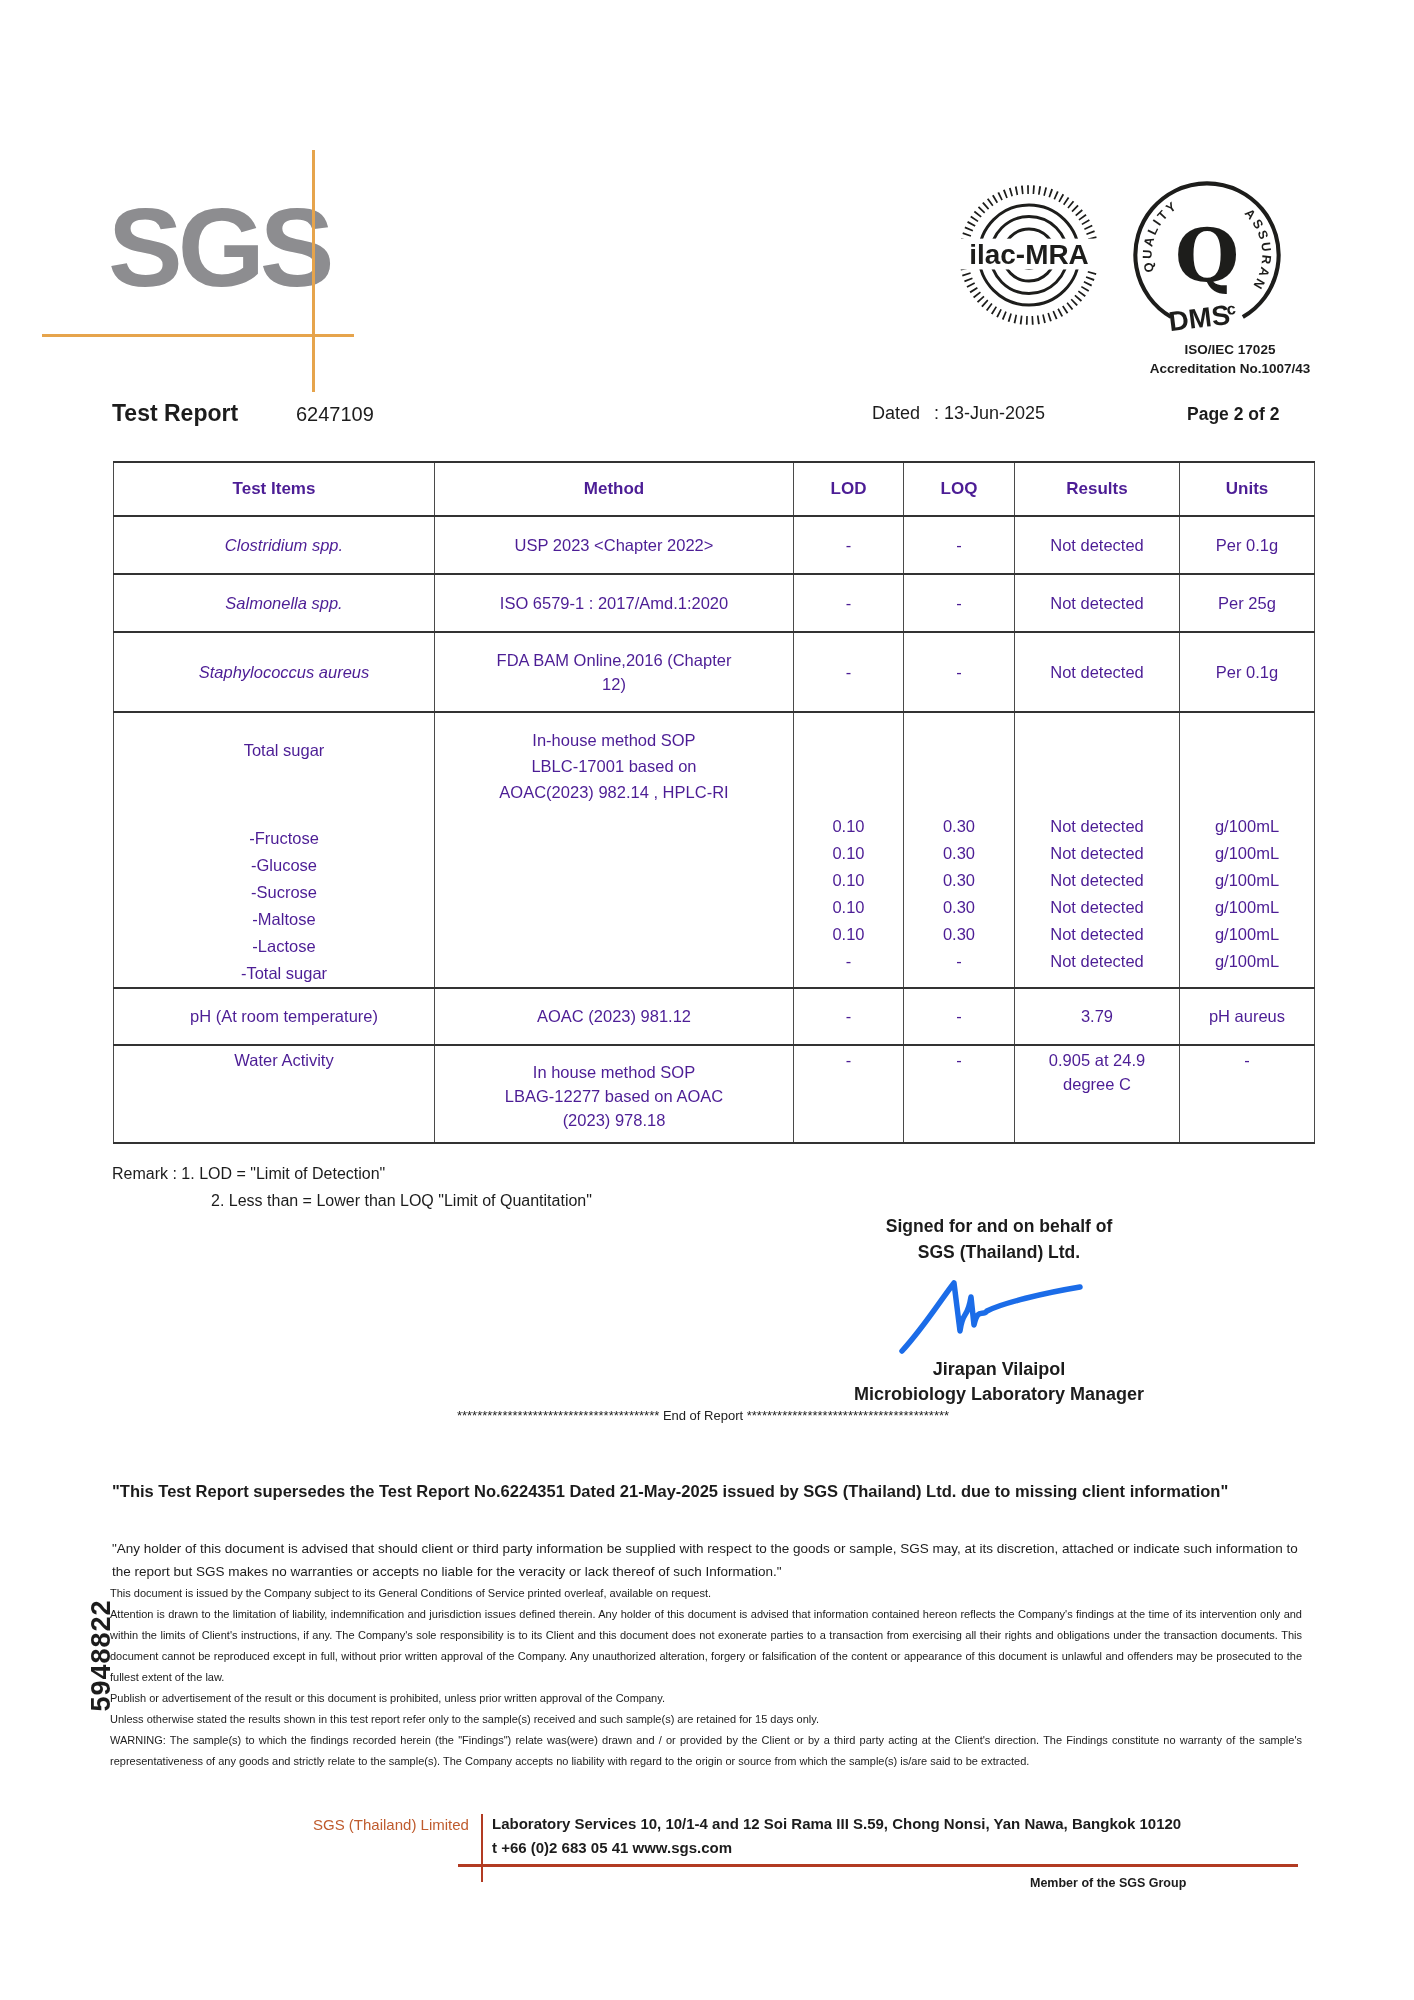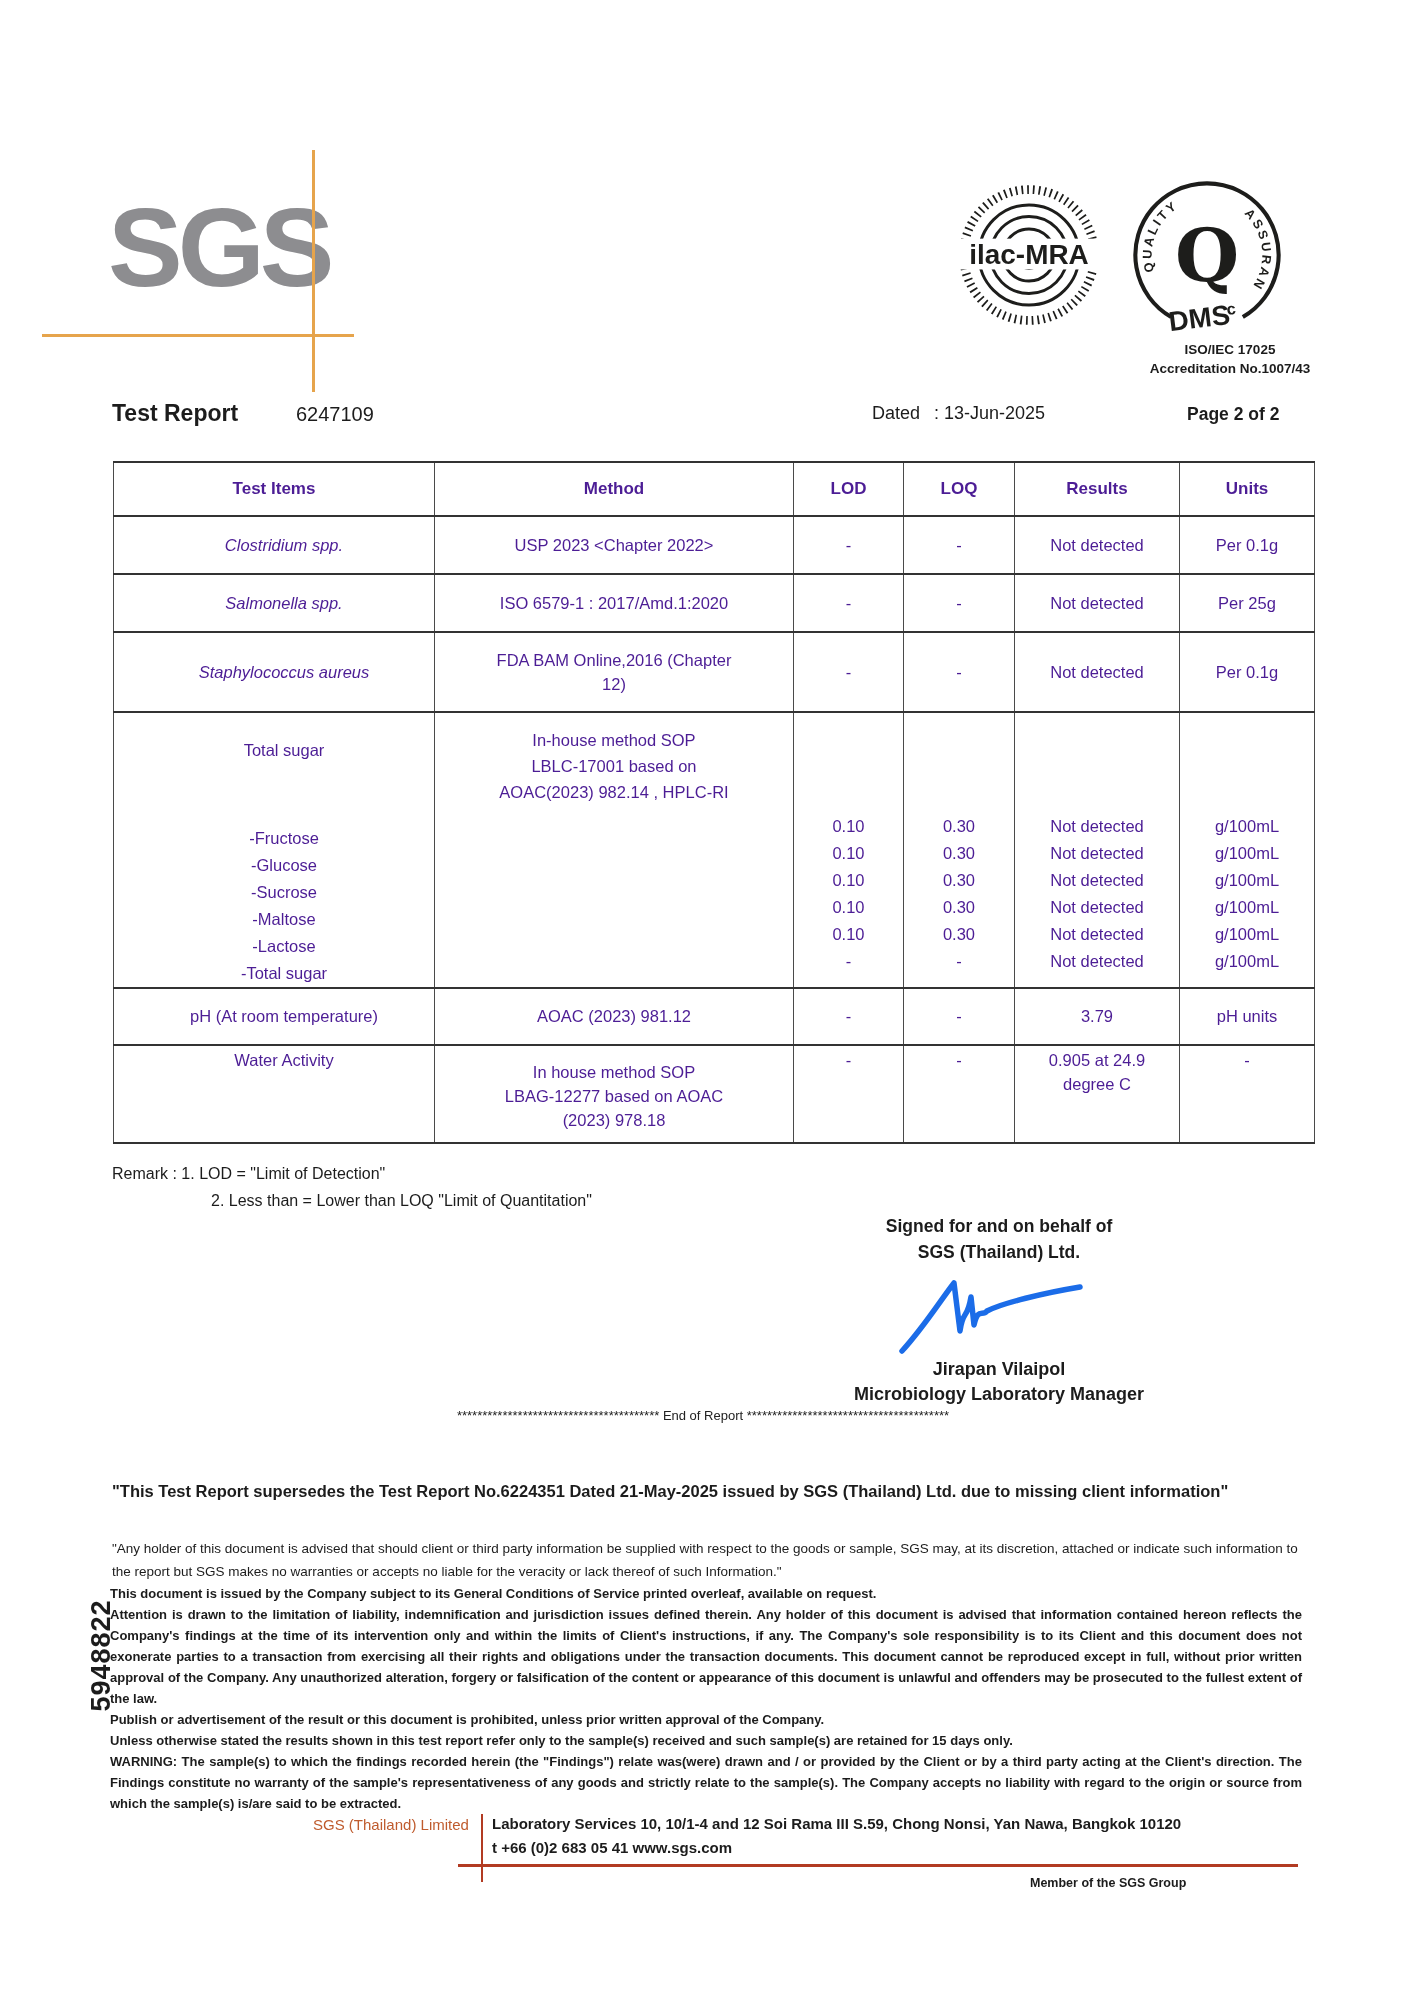--- a/index.html
+++ b/index.html
@@ -78,21 +78,21 @@
   .supersedes {
     position:absolute; left:112px; top:1482px; width:1195px;
     font-size:16.5px; font-weight:bold;
   }
   .holder-par {
     position:absolute; left:112px; top:1537px; width:1190px;
     font-size:13.5px; line-height:23px;
   }
   .legal-block {
     position:absolute; left:110px; top:1583px; width:1192px;
-    font-size:13px; font-weight:bold; line-height:21px; text-align:justify;
+    font-size:11px; font-weight:normal; line-height:21px; text-align:justify;
   }
   .side-number {
     position:absolute; left:16px; top:1640px; width:170px; text-align:center;
     font-size:27px; font-weight:bold; transform:rotate(-90deg); letter-spacing:1px;
   }
 
   
   .footer-company { position:absolute; left:313px; top:1816px; font-size:15px; color:#bf5b2d; }
   .footer-vline   { position:absolute; left:481px; top:1814px; width:2px; height:68px; background:#b23b22; }
   .footer-address { position:absolute; left:492px; top:1815px; font-size:15px; font-weight:bold; }
@@ -265,21 +265,21 @@
             <div>g/100mL</div>
           </div>
         </td>
       </tr>
       <tr class="row-ph">
         <td class="c-item">pH (At room temperature)</td>
         <td class="c-method">AOAC (2023) 981.12</td>
         <td>-</td>
         <td>-</td>
         <td>3.79</td>
-        <td>pH units</td>
+        <td>pH aureus</td>
       </tr>
       <tr class="row-water">
         <td class="c-item">Water Activity</td>
         <td class="c-method">
           <div>In house method SOP</div>
           <div>LBAG-12277 based on AOAC</div>
           <div>(2023) 978.18</div>
         </td>
         <td>-</td>
         <td>-</td>

